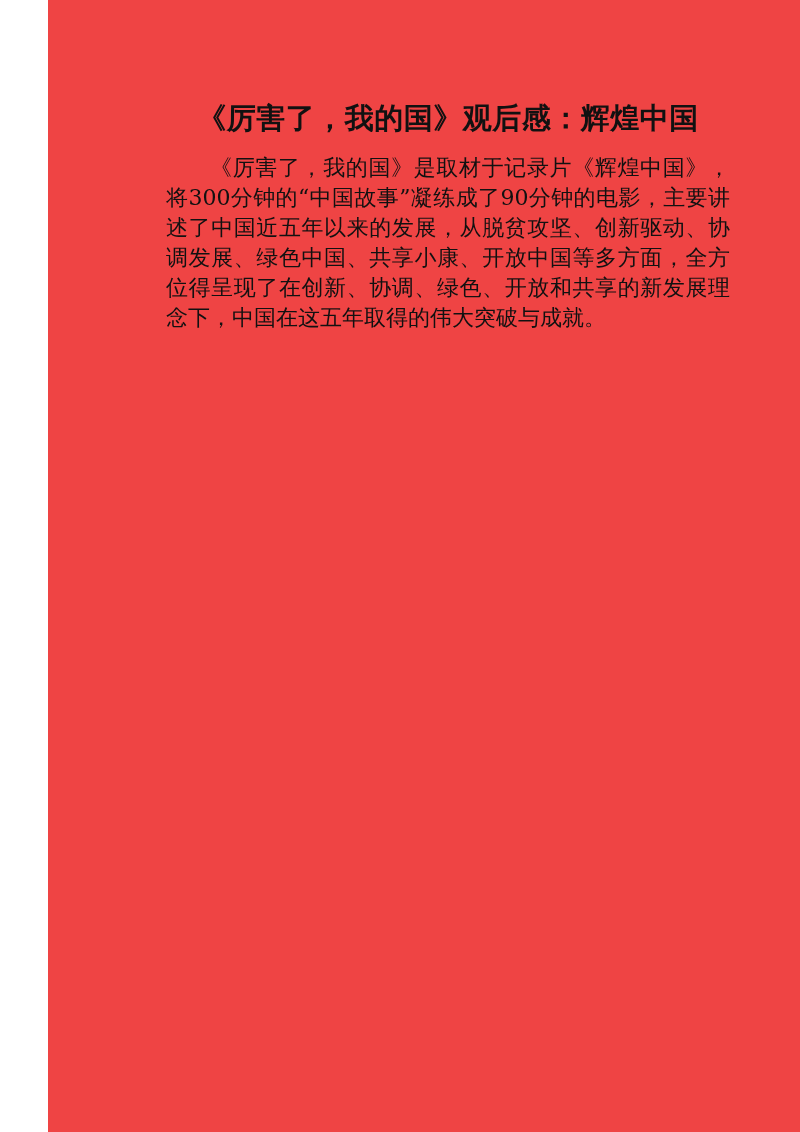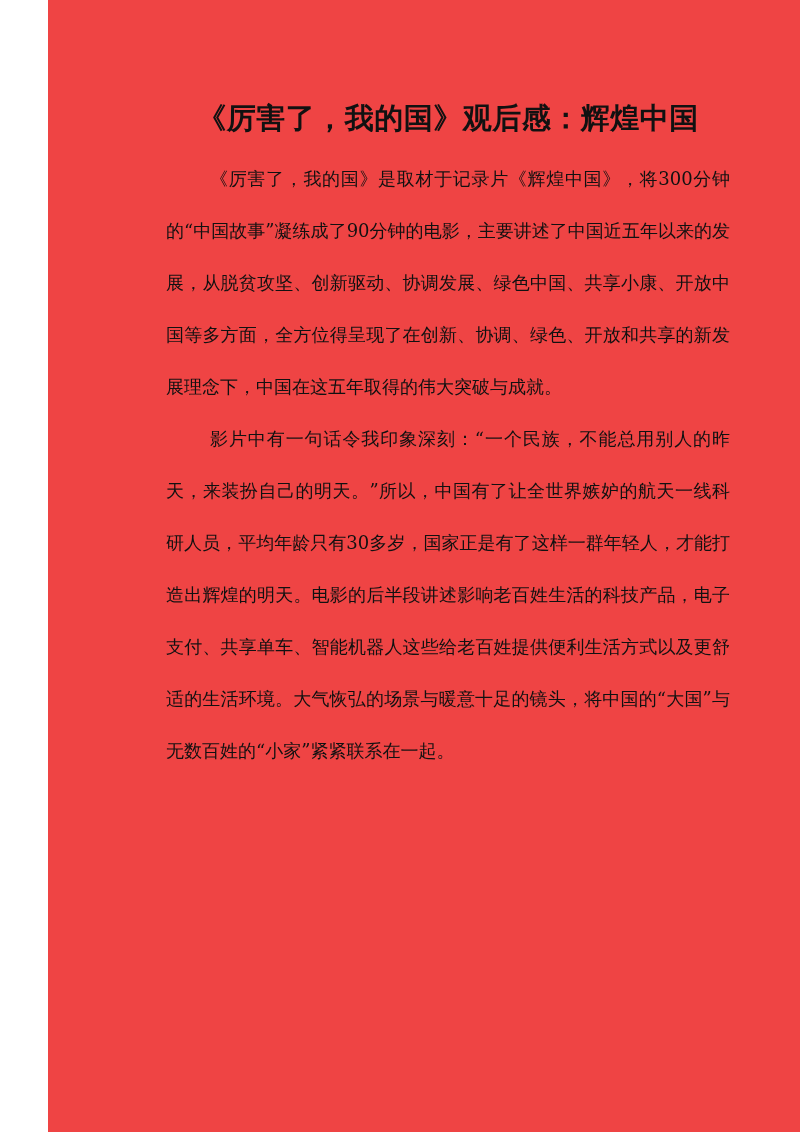--- a/index.html
+++ b/index.html
@@ -36,34 +36,33 @@
       letter-spacing: 0.5px;
       white-space: nowrap;
       margin: 0;
     }
     .body {
       position: absolute;
       left: 118px;
       top: 153px;
       width: 564px;
       font-family: "DejaVu Serif", "Liberation Serif", serif;
-      font-size: 18px;
-      line-height: 52px;
+      font-size: 22px;
+      line-height: 30px;
       text-align: justify;
       text-justify: inter-character;
     }
     .para {
       margin: 0;
       text-indent: 44px;
       word-break: break-all;
     }
   </style>
 </head>
 <body>
 
 <div class="page">
   <h1 class="title">《厉害了，我的国》观后感：辉煌中国</h1>
 
   <div class="body">
     <p class="para">《厉害了，我的国》是取材于记录片《辉煌中国》，将300分钟的“中国故事”凝练成了90分钟的电影，主要讲述了中国近五年以来的发展，从脱贫攻坚、创新驱动、协调发展、绿色中国、共享小康、开放中国等多方面，全方位得呈现了在创新、协调、绿色、开放和共享的新发展理念下，中国在这五年取得的伟大突破与成就。</p>
-    <p class="para">影片中有一句话令我印象深刻：“一个民族，不能总用别人的昨天，来装扮自己的明天。”所以，中国有了让全世界嫉妒的航天一线科研人员，平均年龄只有30多岁，国家正是有了这样一群年轻人，才能打造出辉煌的明天。电影的后半段讲述影响老百姓生活的科技产品，电子支付、共享单车、智能机器人这些给老百姓提供便利生活方式以及更舒适的生活环境。大气恢弘的场景与暖意十足的镜头，将中国的“大国”与无数百姓的“小家”紧紧联系在一起。</p>
   </div>
 </div>
 
 </body></html>

